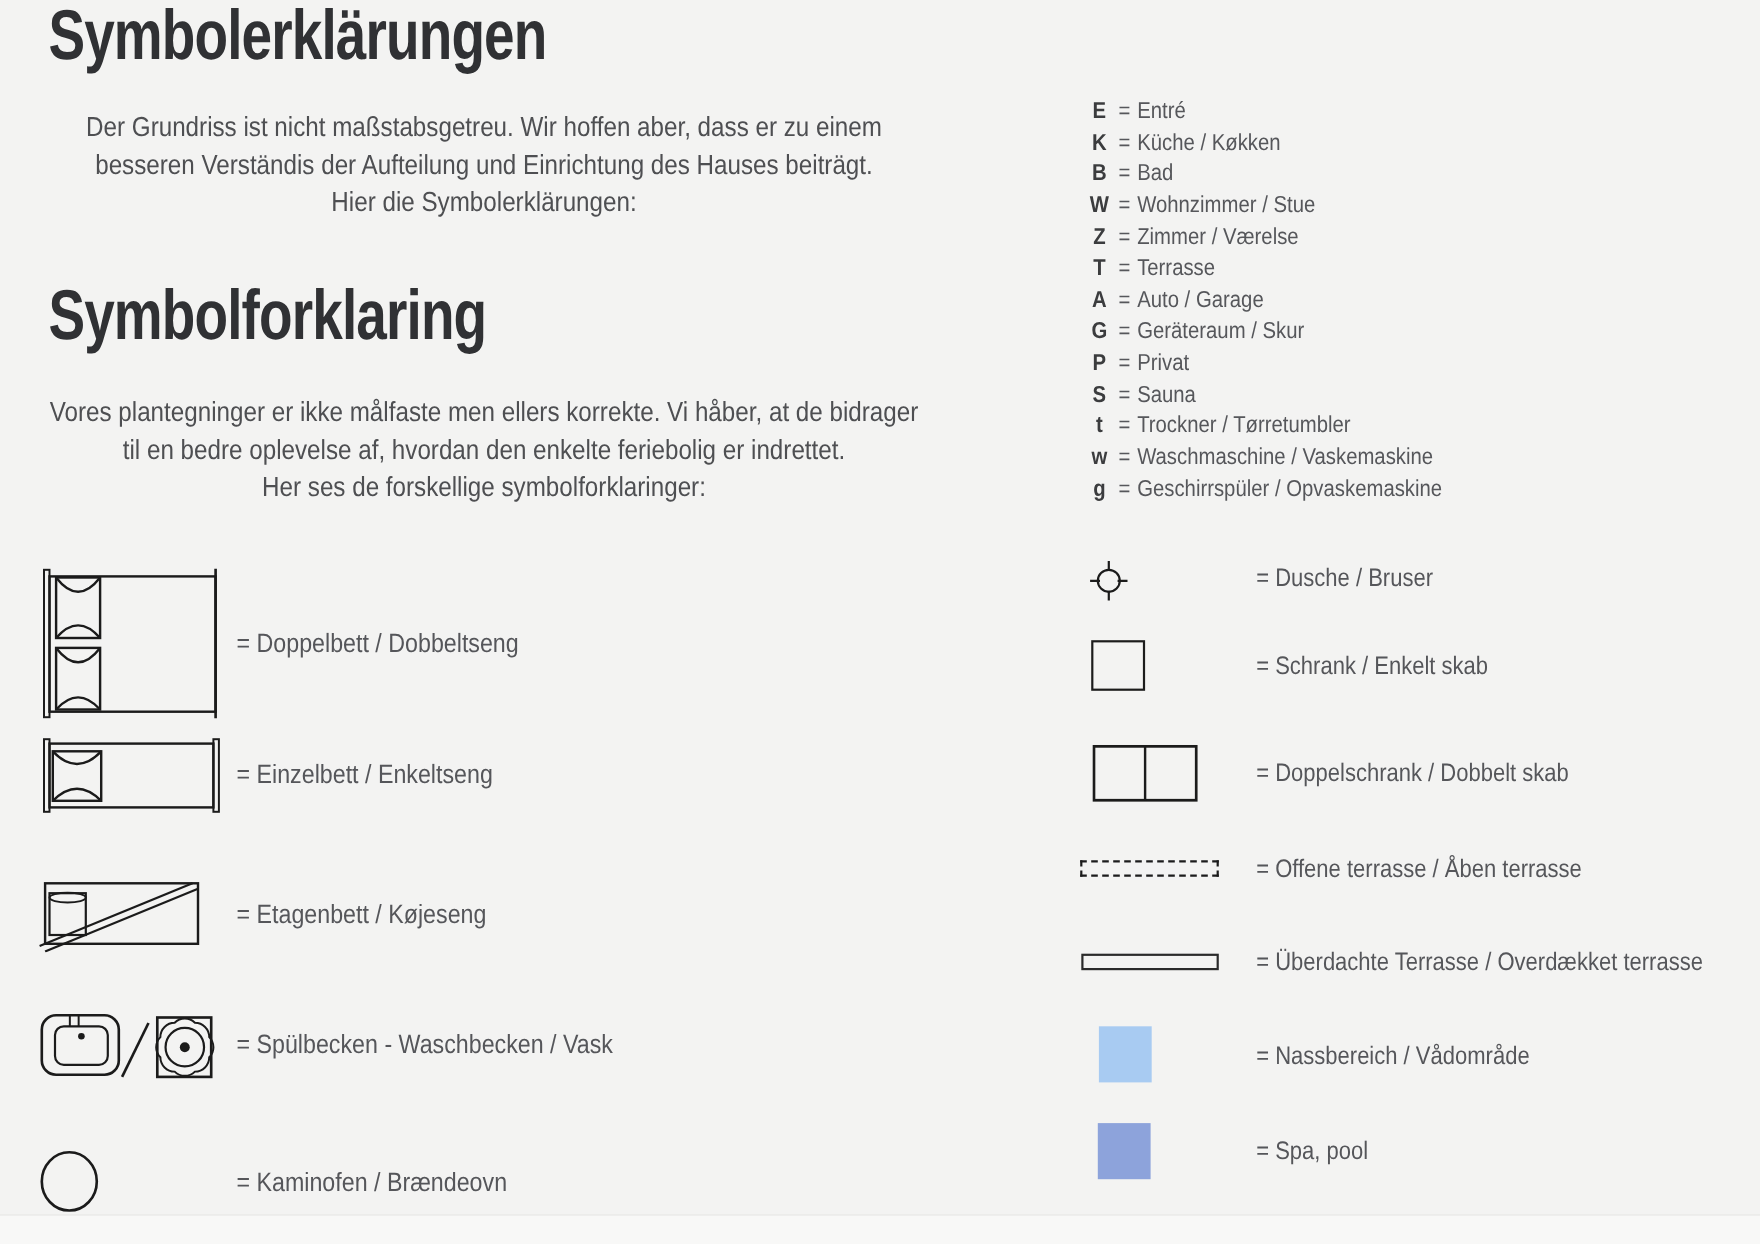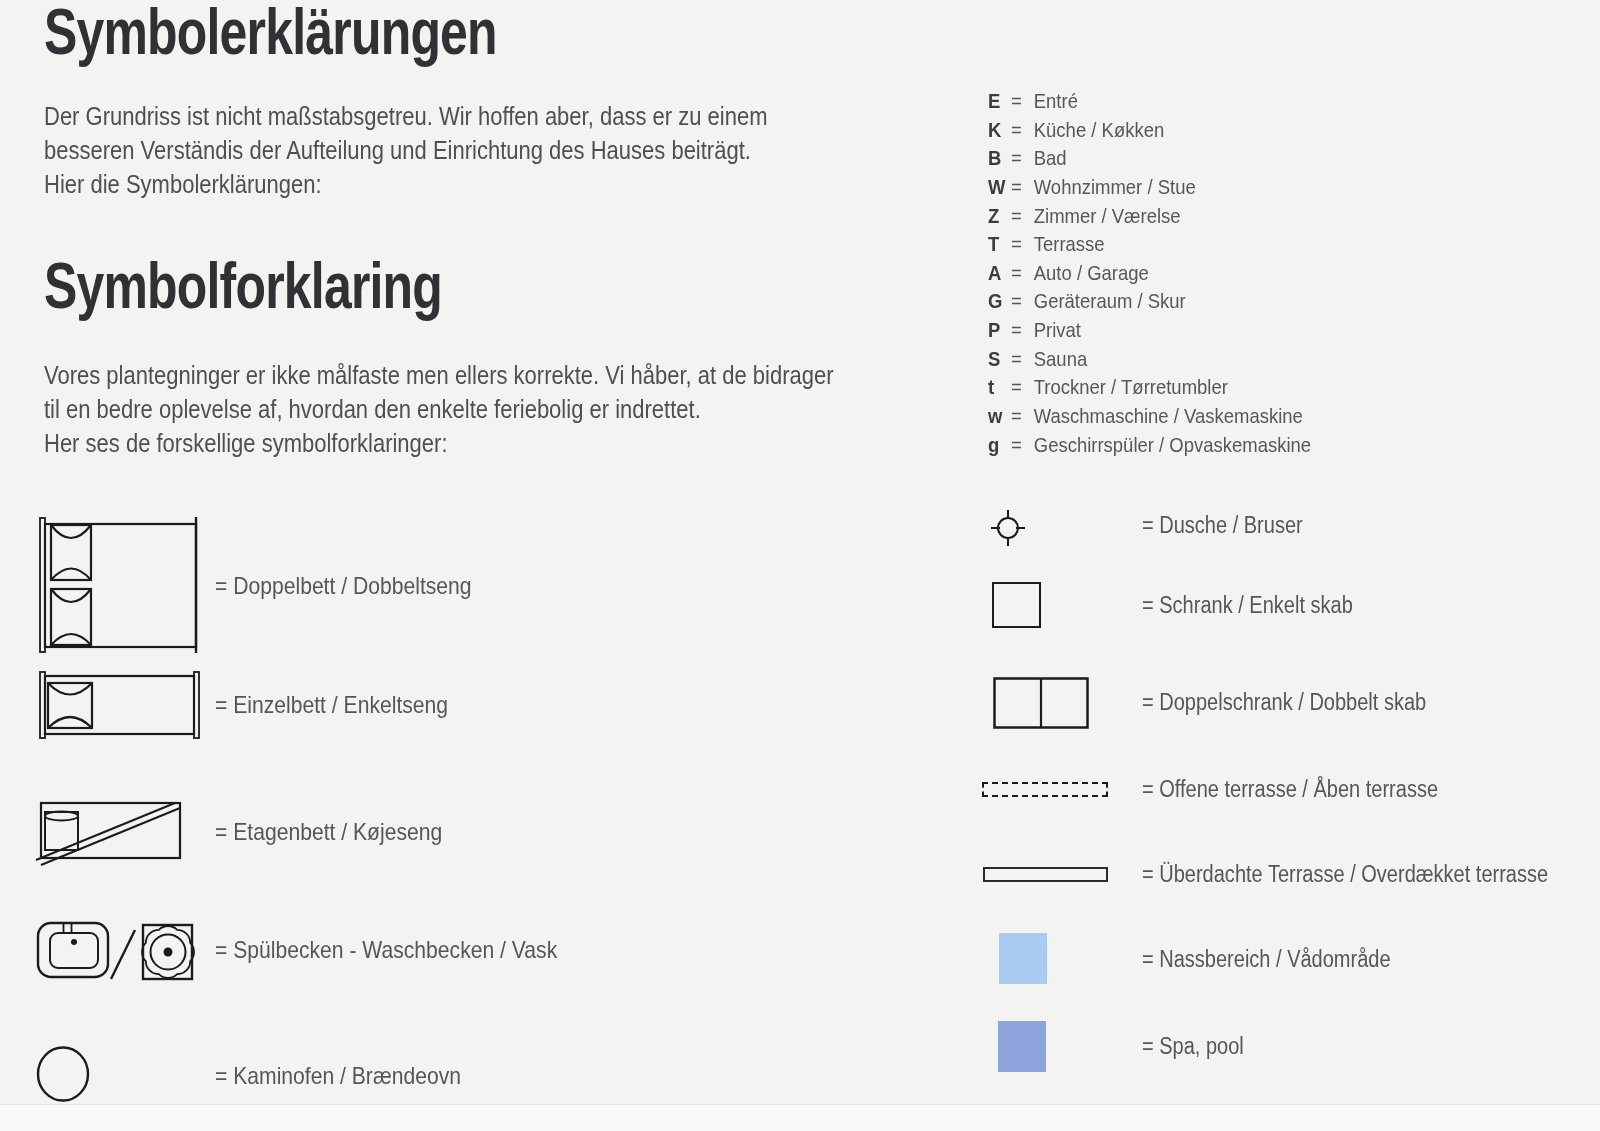--- a/index.html
+++ b/index.html
@@ -1,20 +1,20 @@
 <!DOCTYPE html>
 <html><head>
 <meta charset="utf-8">
 <style>
   * { margin:0; padding:0; box-sizing:border-box; }
   html,body { background:#e8e8e8; }
   body { font-family:"Liberation Sans", sans-serif; }
   #page {
     position:relative; width:1600px; height:1131px;
-    background:#f3f3f2; overflow:hidden;
+    background:#f3f3f2; overflow:hidden;text-align:center;
   }
   .abs { position:absolute; }
   .h1 {
     font-size:64px; font-weight:700; color:#303134;
     line-height:72px; letter-spacing:-1px; white-space:nowrap;
     transform:scaleX(0.78); transform-origin:0 0;
   }
   .para {
     font-size:25px; line-height:34px; color:#4e4f52;
     white-space:pre-line; transform:scaleX(0.88); transform-origin:0 0;

